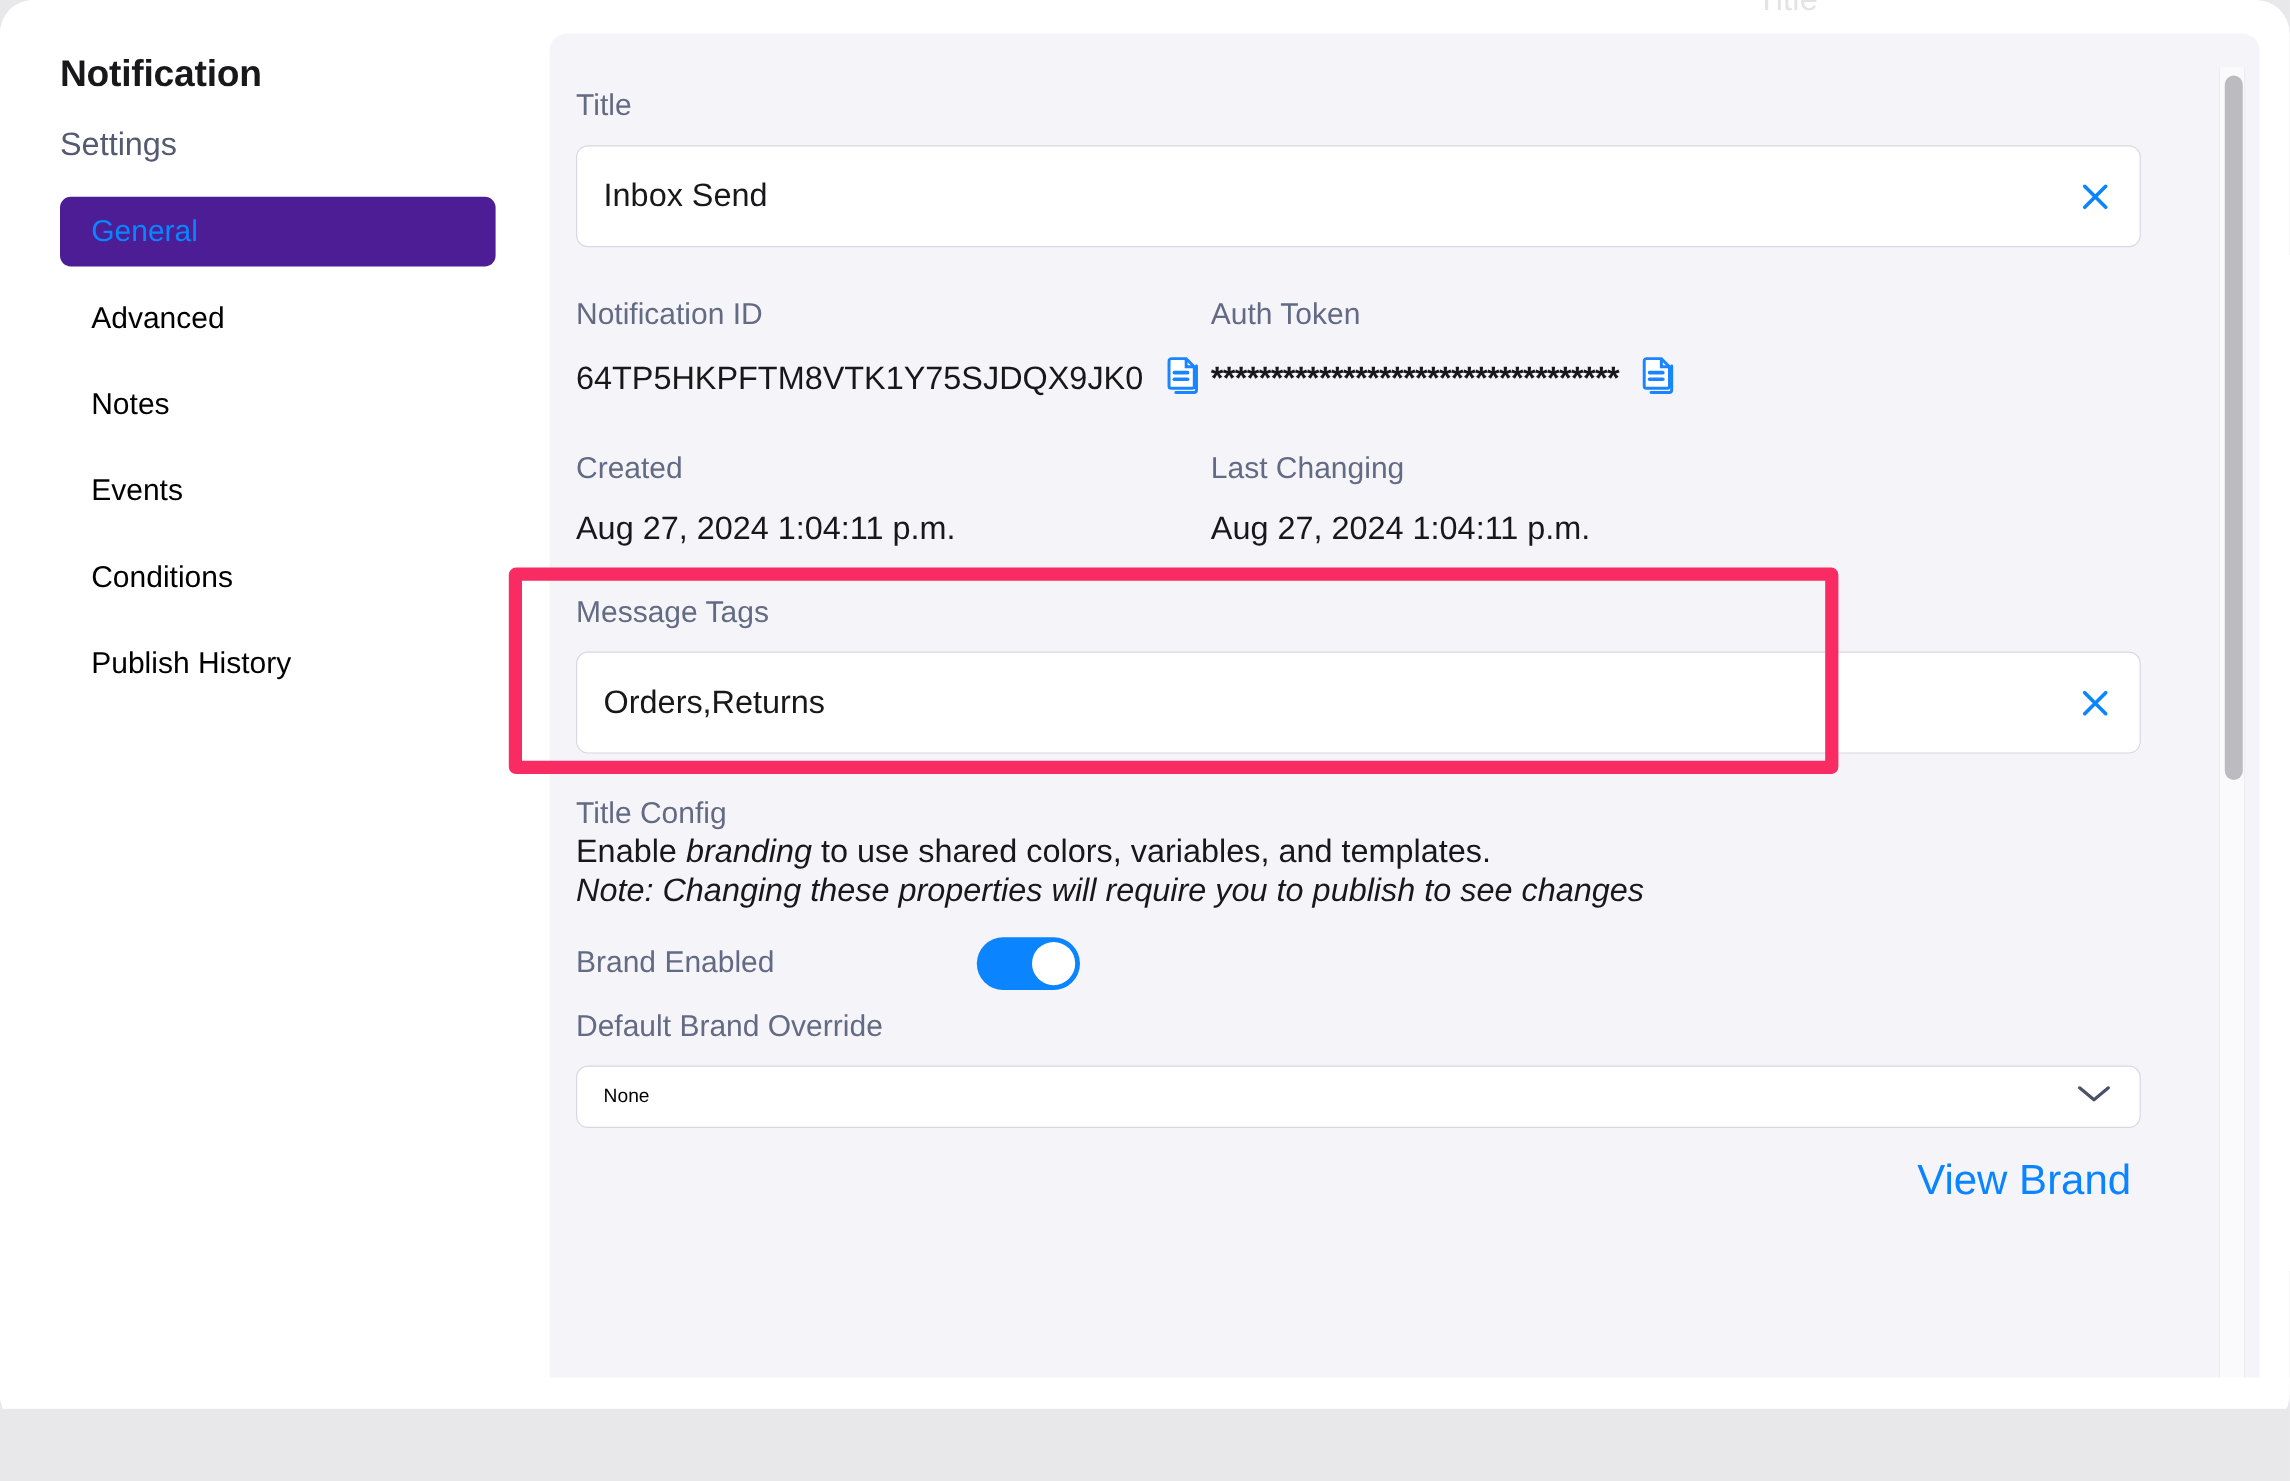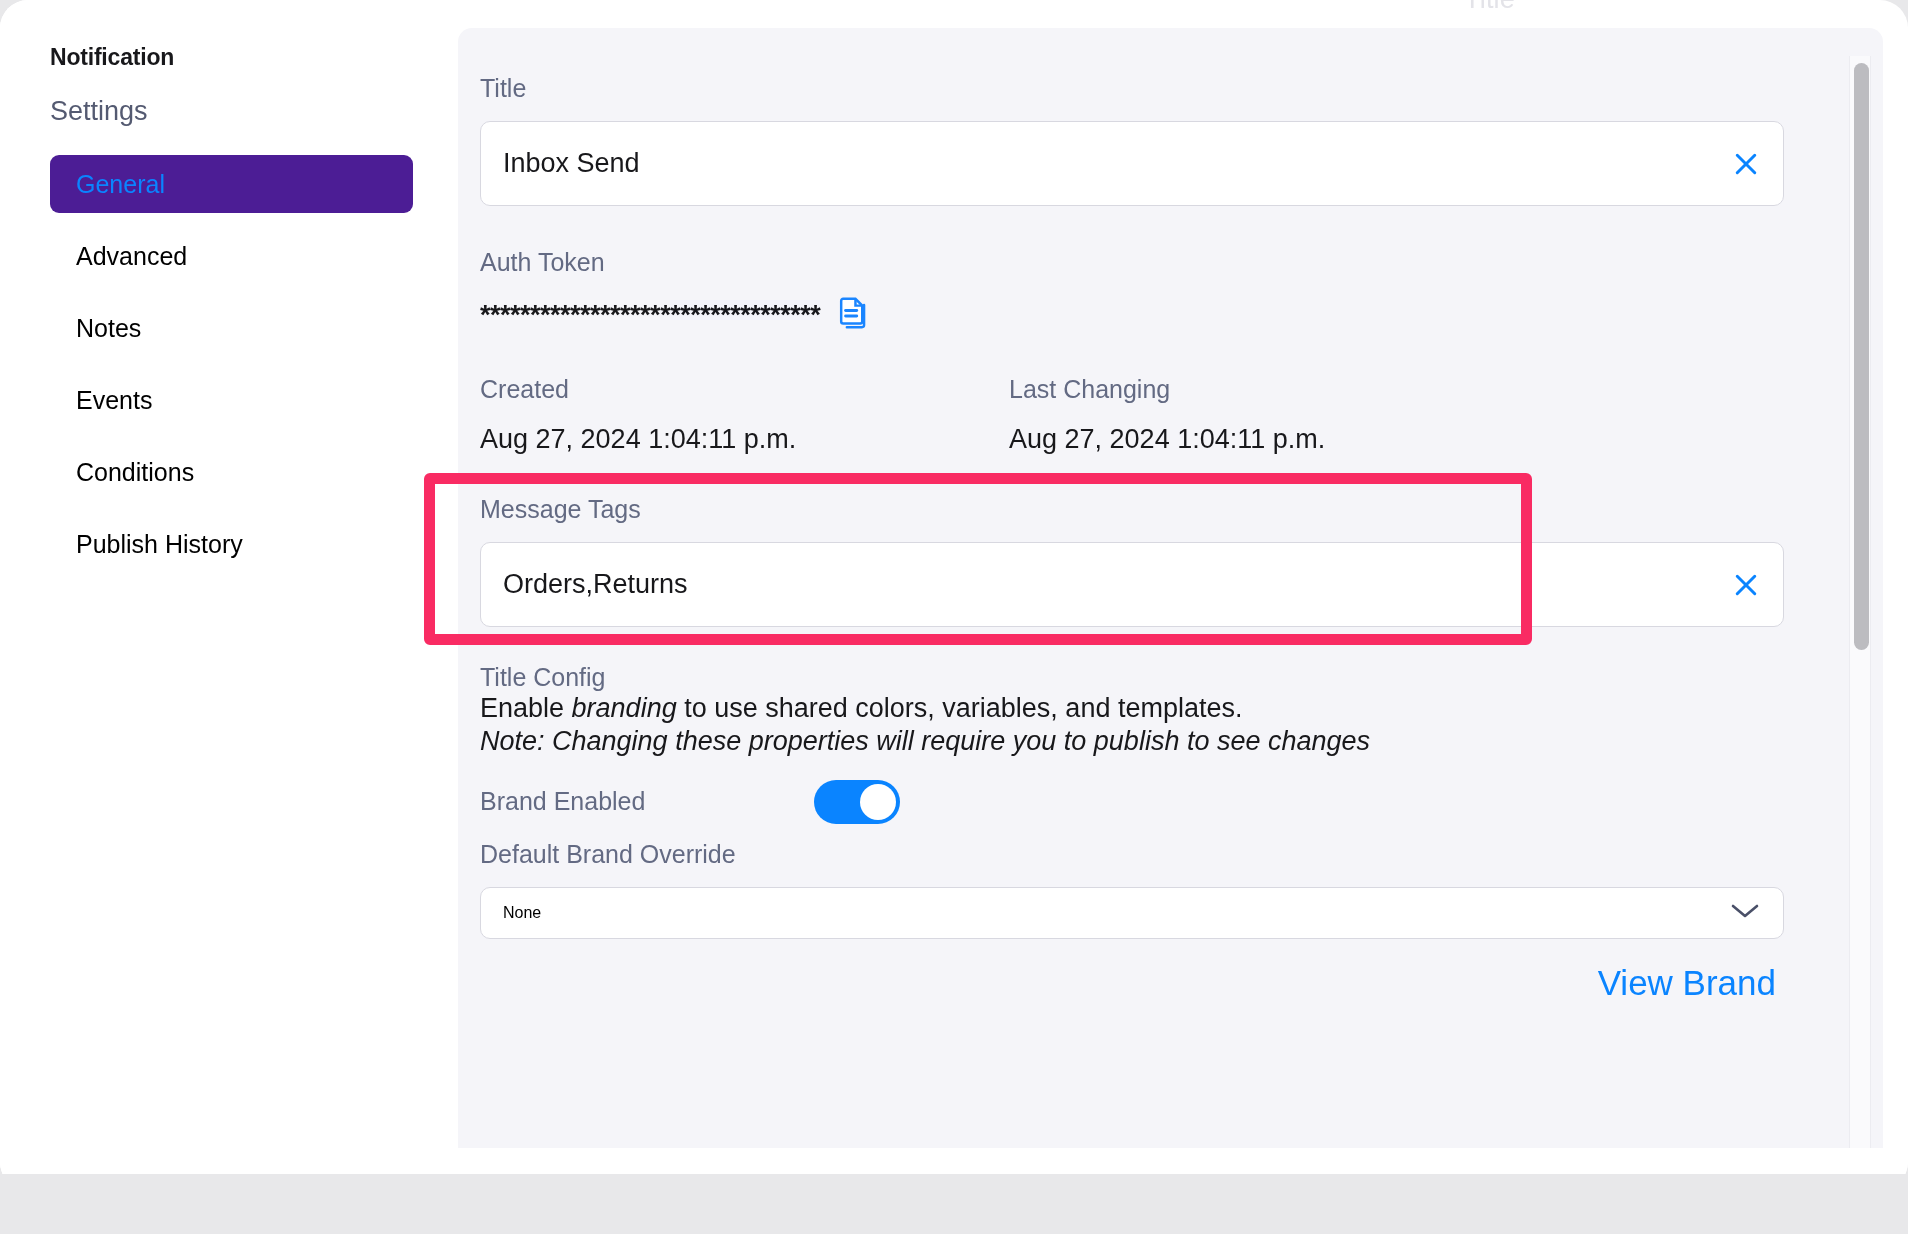--- a/index.html
+++ b/index.html
@@ -33,21 +33,21 @@
   
   #sidebar {
     position: absolute;
     left: 0; top: 0;
     width: 458px; height: 1190px;
     background: #ffffff;
     padding: 44px 0 0 0;
   }
   #page-title {
     margin-left: 50px;
-    font-size: 23px;
+    font-size: 31px;
     font-weight: bold;
     color: #18181b;
     letter-spacing: -0.2px;
   }
   #settings-heading {
     margin-left: 50px;
     margin-top: 25px;
     font-size: 27px;
     color: #545a71;
     font-weight: 400;
@@ -292,20 +292,35 @@
         <span class="val">Inbox Send</span>
         <span class="clear-x">
           <svg width="30" height="30" viewBox="0 0 24 24" fill="none" stroke="#0a84ff" stroke-width="2.4" stroke-linecap="round">
             <line x1="5" y1="5" x2="19" y2="19"></line>
             <line x1="19" y1="5" x2="5" y2="19"></line>
           </svg>
         </span>
       </div>
 
       <div class="info-row">
+        <div class="info-col">
+          <div class="field-label">Notification ID</div>
+          <div class="info-val-line">
+            <span class="value-text">64TP5HKPFTM8VTK1Y75SJDQX9JK0</span>
+            <span class="copy-icon">
+              <svg width="30" height="32" viewBox="0 0 24 26" fill="none">
+                <path d="M4 1.5h10l5.5 5.5V20a1.6 1.6 0 0 1-1.6 1.6H4A1.6 1.6 0 0 1 2.4 20V3.1A1.6 1.6 0 0 1 4 1.5z" fill="#ffffff" stroke="#1a85ff" stroke-width="2"></path>
+                <path d="M14 1.6V7h5.4" stroke="#1a85ff" stroke-width="2" fill="none"></path>
+                <line x1="6" y1="11" x2="15" y2="11" stroke="#1a85ff" stroke-width="2.4" stroke-linecap="round"></line>
+                <line x1="6" y1="15.5" x2="15" y2="15.5" stroke="#1a85ff" stroke-width="2.4" stroke-linecap="round"></line>
+                <path d="M21 6.5v16.3a1.7 1.7 0 0 1-1.7 1.7H7" stroke="#1a85ff" stroke-width="2" fill="none" stroke-linecap="round"></path>
+              </svg>
+            </span>
+          </div>
+        </div>
         <div class="info-col">
           <div class="field-label">Auth Token</div>
           <div class="info-val-line">
             <span class="mono-stars">**********************************</span>
             <span class="copy-icon">
               <svg width="30" height="32" viewBox="0 0 24 26" fill="none">
                 <path d="M4 1.5h10l5.5 5.5V20a1.6 1.6 0 0 1-1.6 1.6H4A1.6 1.6 0 0 1 2.4 20V3.1A1.6 1.6 0 0 1 4 1.5z" fill="#ffffff" stroke="#1a85ff" stroke-width="2"></path>
                 <path d="M14 1.6V7h5.4" stroke="#1a85ff" stroke-width="2" fill="none"></path>
                 <line x1="6" y1="11" x2="15" y2="11" stroke="#1a85ff" stroke-width="2.4" stroke-linecap="round"></line>
                 <line x1="6" y1="15.5" x2="15" y2="15.5" stroke="#1a85ff" stroke-width="2.4" stroke-linecap="round"></line>

